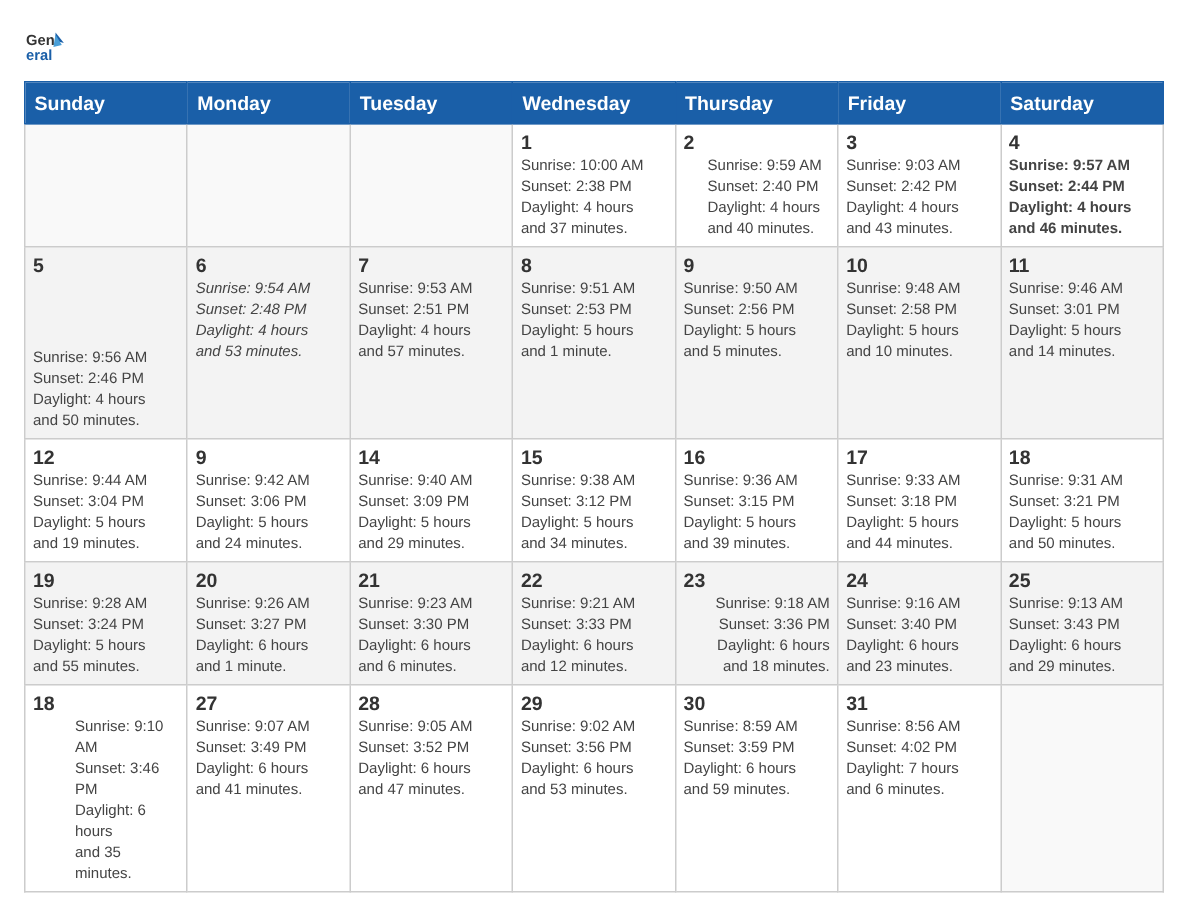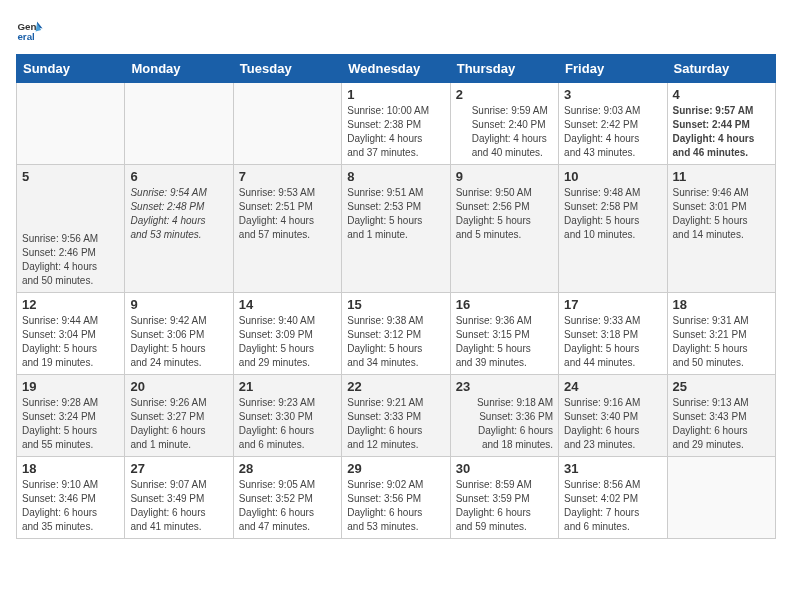--- a/index.html
+++ b/index.html
@@ -302,21 +302,21 @@
           <span class="day-number">25</span>
           <div class="day-info" style="white-space: pre-line;">Sunrise: 9:13 AM
 Sunset: 3:43 PM
 Daylight: 6 hours
 and 29 minutes.</div>
         </td>
       </tr>
       <tr>
         <td>
           <span class="day-number">18</span>
-          <div class="day-info" style="white-space: pre-line;">Sunrise: 9:10 AM
+          <div class="day-info" style="white-space: pre-line; margin-left: 28px;">Sunrise: 9:10 AM
 Sunset: 3:46 PM
 Daylight: 6 hours
 and 35 minutes.</div>
         </td>
         <td>
           <span class="day-number">27</span>
           <div class="day-info" style="white-space: pre-line;">Sunrise: 9:07 AM
 Sunset: 3:49 PM
 Daylight: 6 hours
 and 41 minutes.</div>

